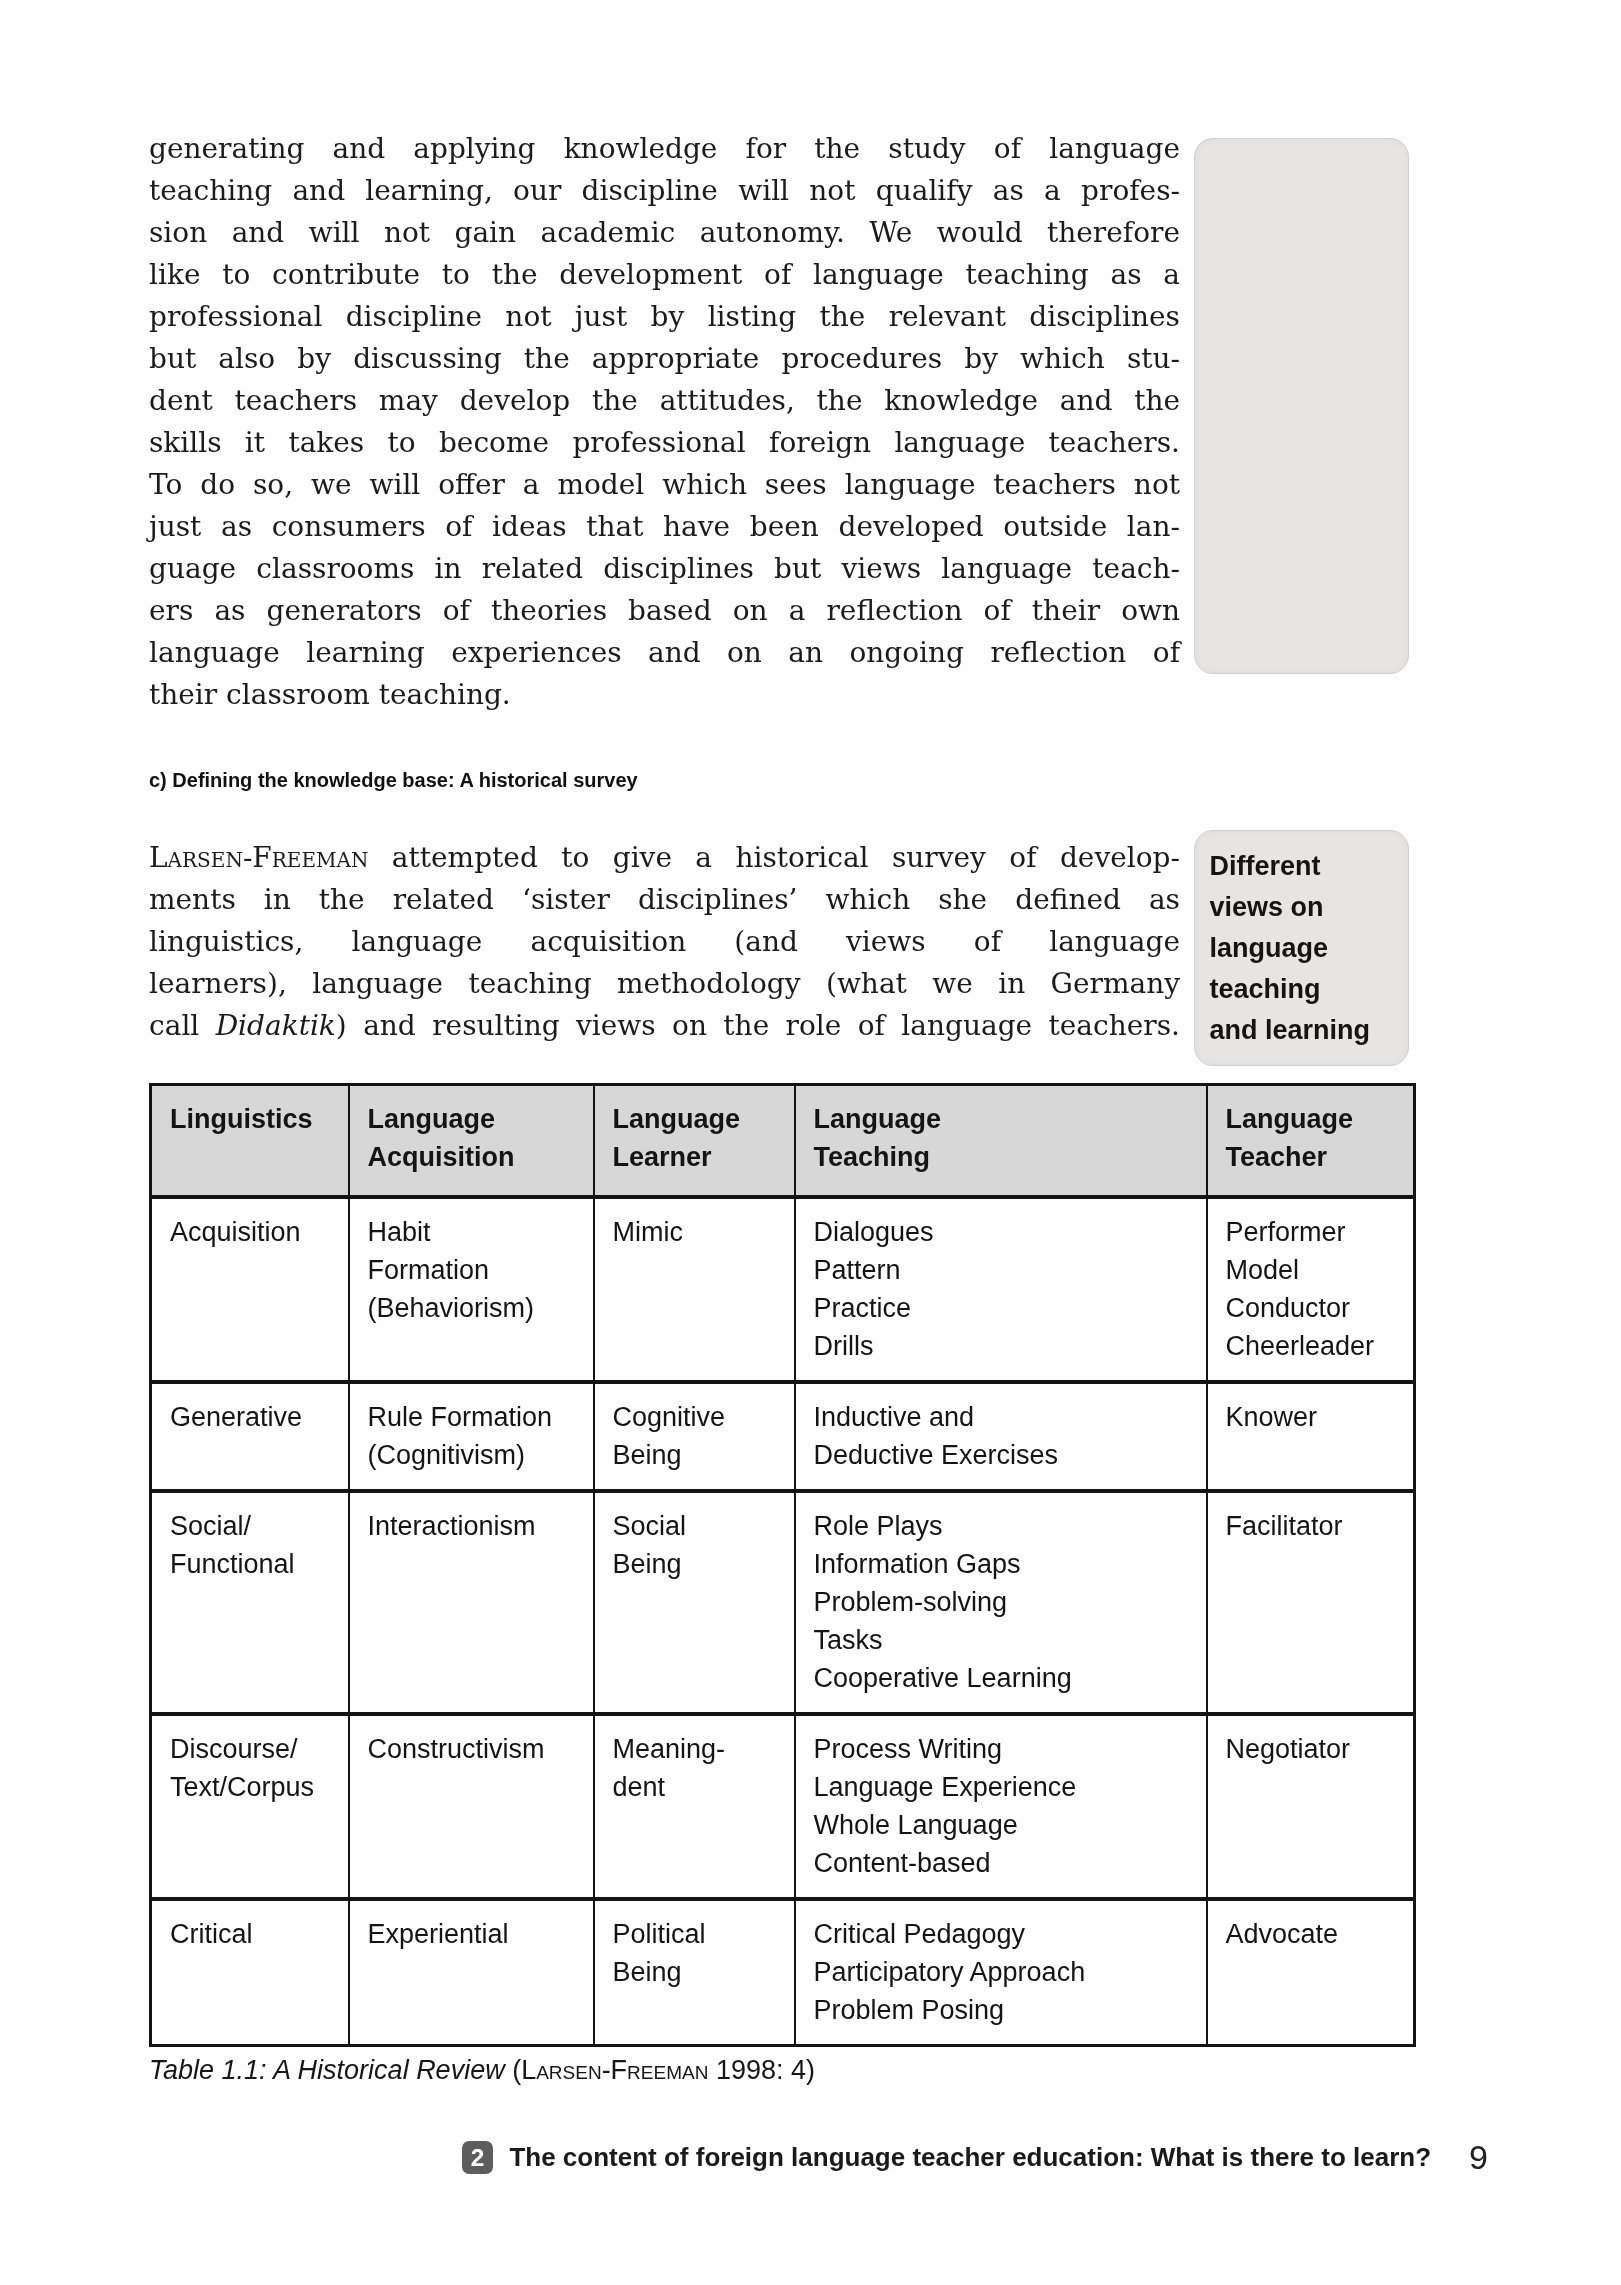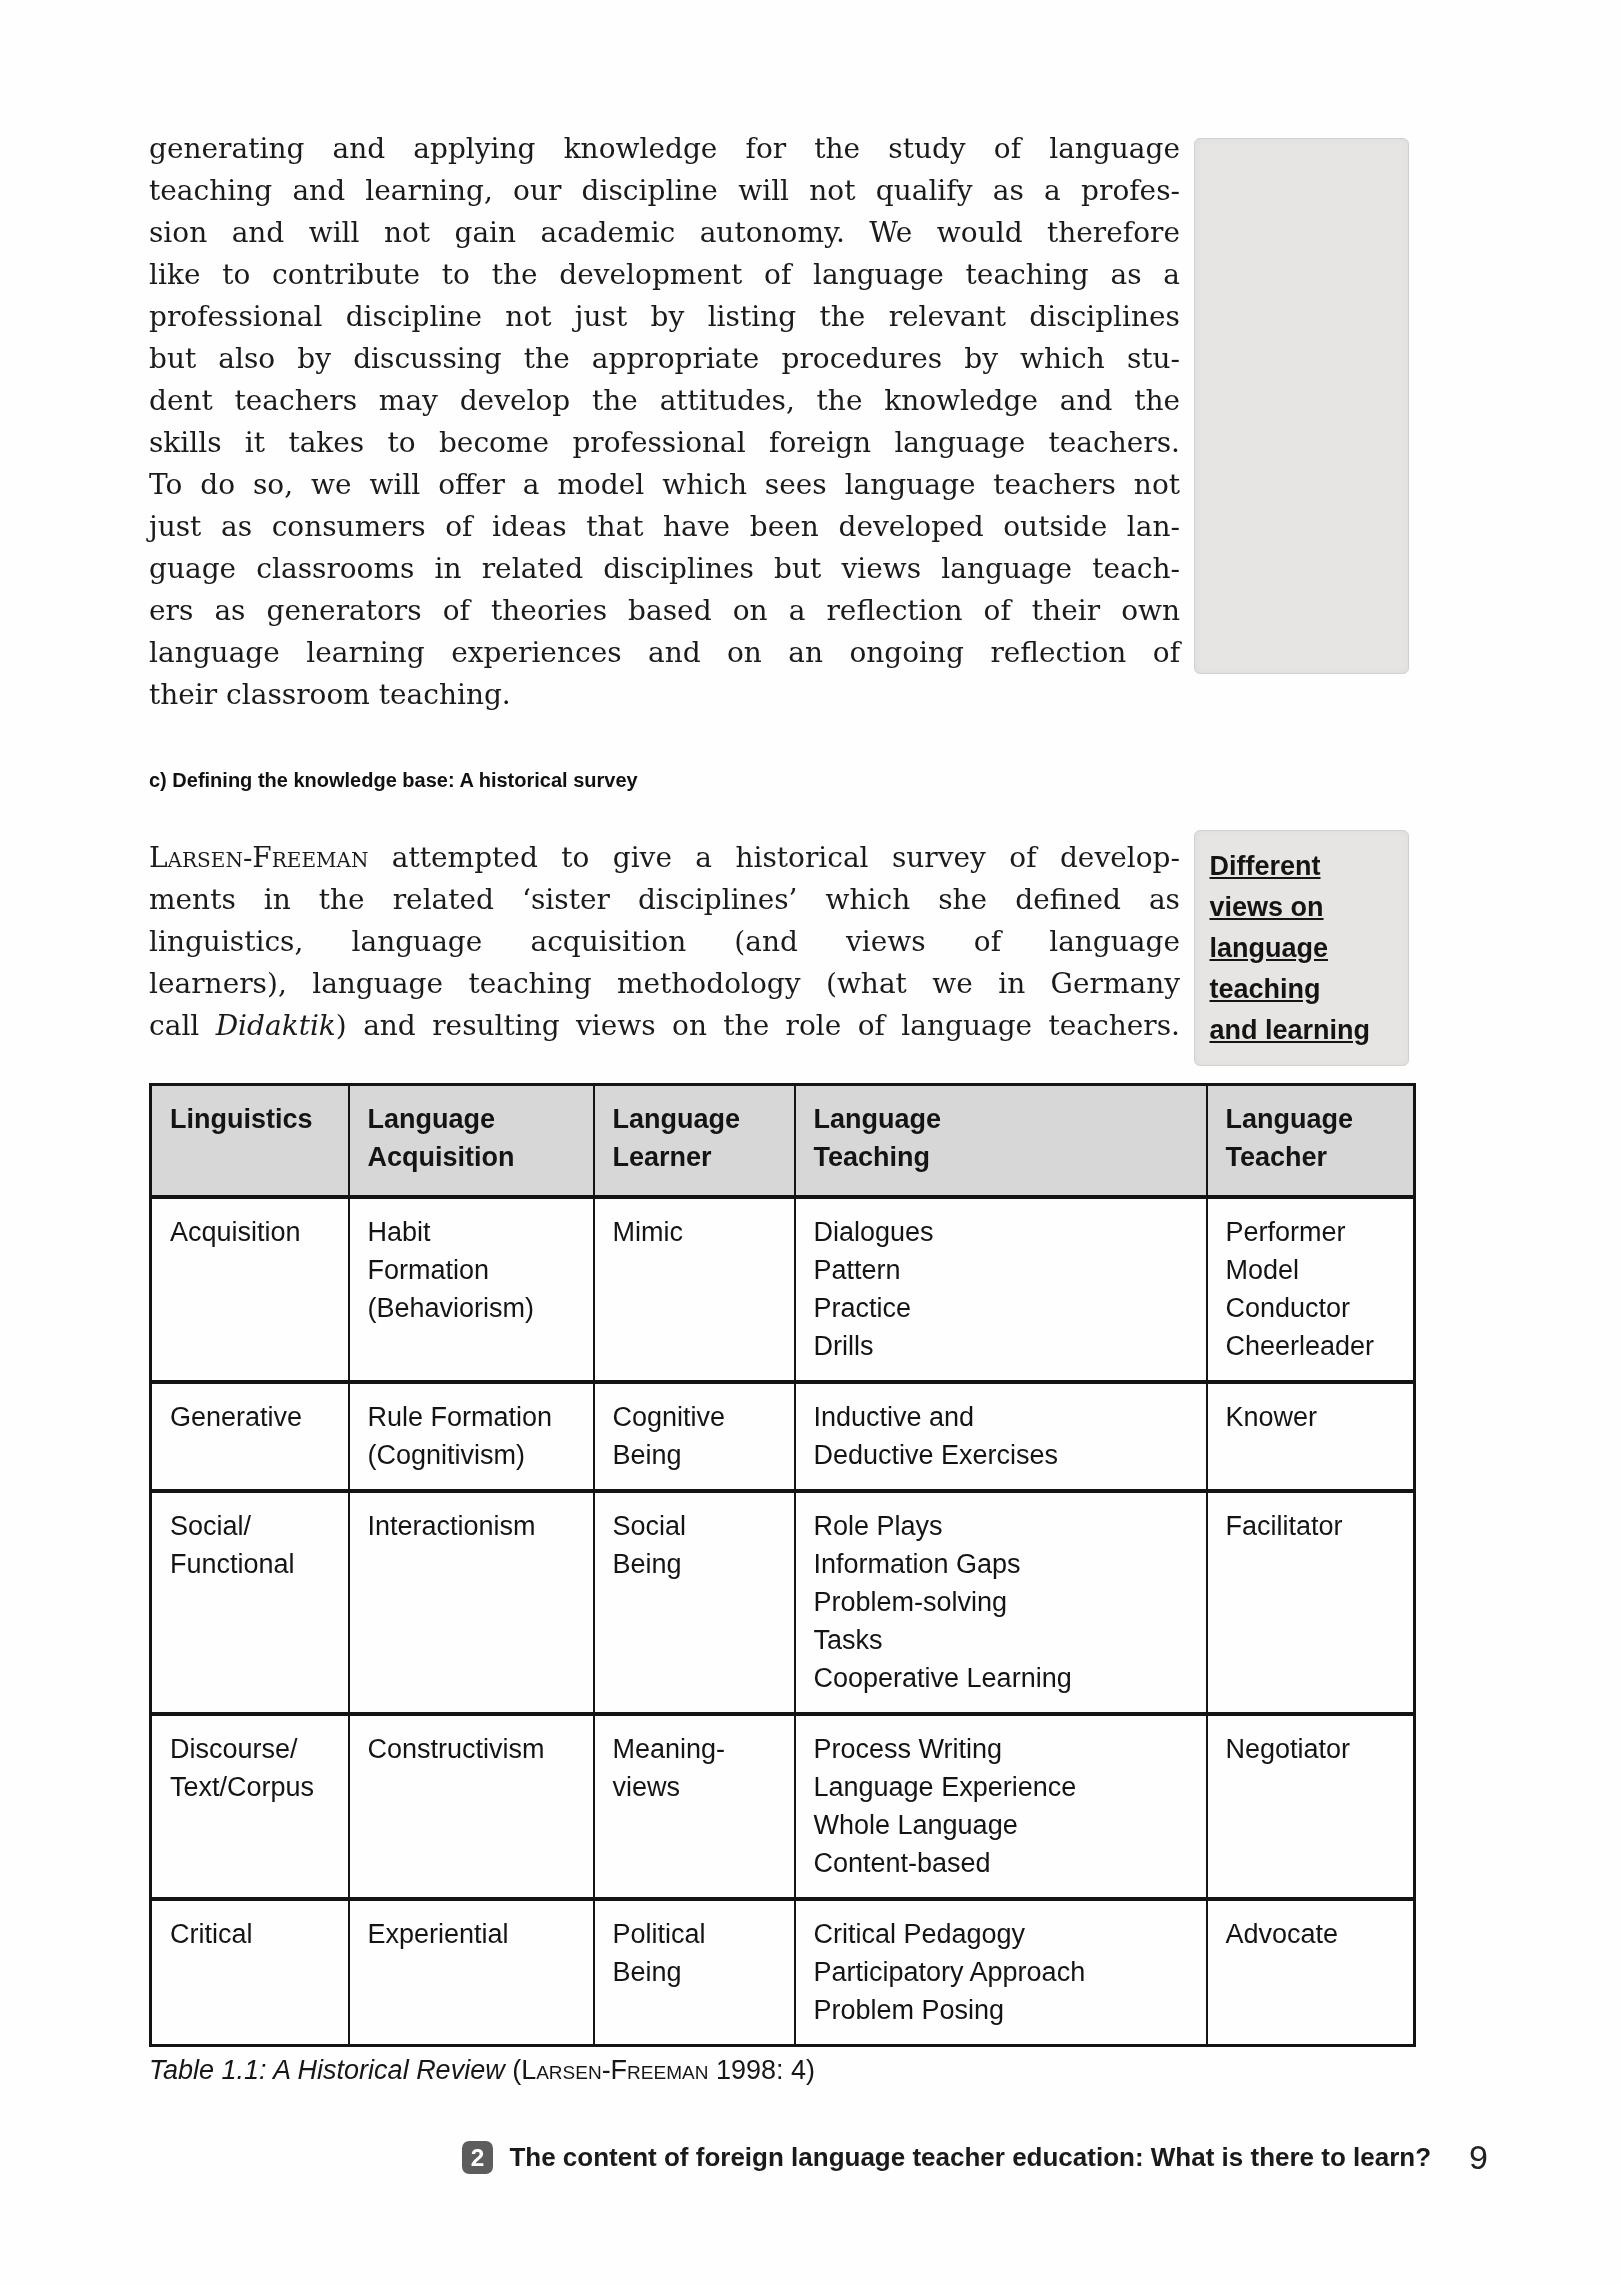--- a/index.html
+++ b/index.html
@@ -32,23 +32,22 @@
     white-space:pre-line;
     text-align:justify; text-align-last:justify;
     color:#1b1b1b;
   }
   .sc { font-variant:small-caps; }
   .it { font-style:italic; }
 
   .margin-box {
     position:absolute; left:1194px; width:215px;
     background:#e7e5e3; border:1.8px solid #d2d0ce;
-    border-radius:6px; box-sizing:border-box;
+    border-radius:19px; box-sizing:border-box;
     box-shadow:inset 0 0 9px rgba(0,0,0,0.04);
-    text-decoration:underline;
   }
   .margin-box.empty { top:138px; height:536px; }
   .margin-box.note  {
     top:830px; min-height:224px; padding:14.5px 14.5px;
     font-family:"Liberation Sans", sans-serif;
     font-weight:bold; font-size:27px; line-height:41px;
     white-space:pre-line; color:#141414;
   }
 
   table.review {
@@ -192,21 +191,21 @@
 Problem-solving
 Tasks
 Cooperative Learning</td>
         <td>Facilitator</td>
       </tr>
       <tr>
         <td>Discourse/
 Text/Corpus</td>
         <td>Constructivism</td>
         <td>Meaning-
-views</td>
+dent</td>
         <td>Process Writing
 Language Experience
 Whole Language
 Content-based</td>
         <td>Negotiator</td>
       </tr>
       <tr>
         <td>Critical</td>
         <td>Experiential</td>
         <td>Political

